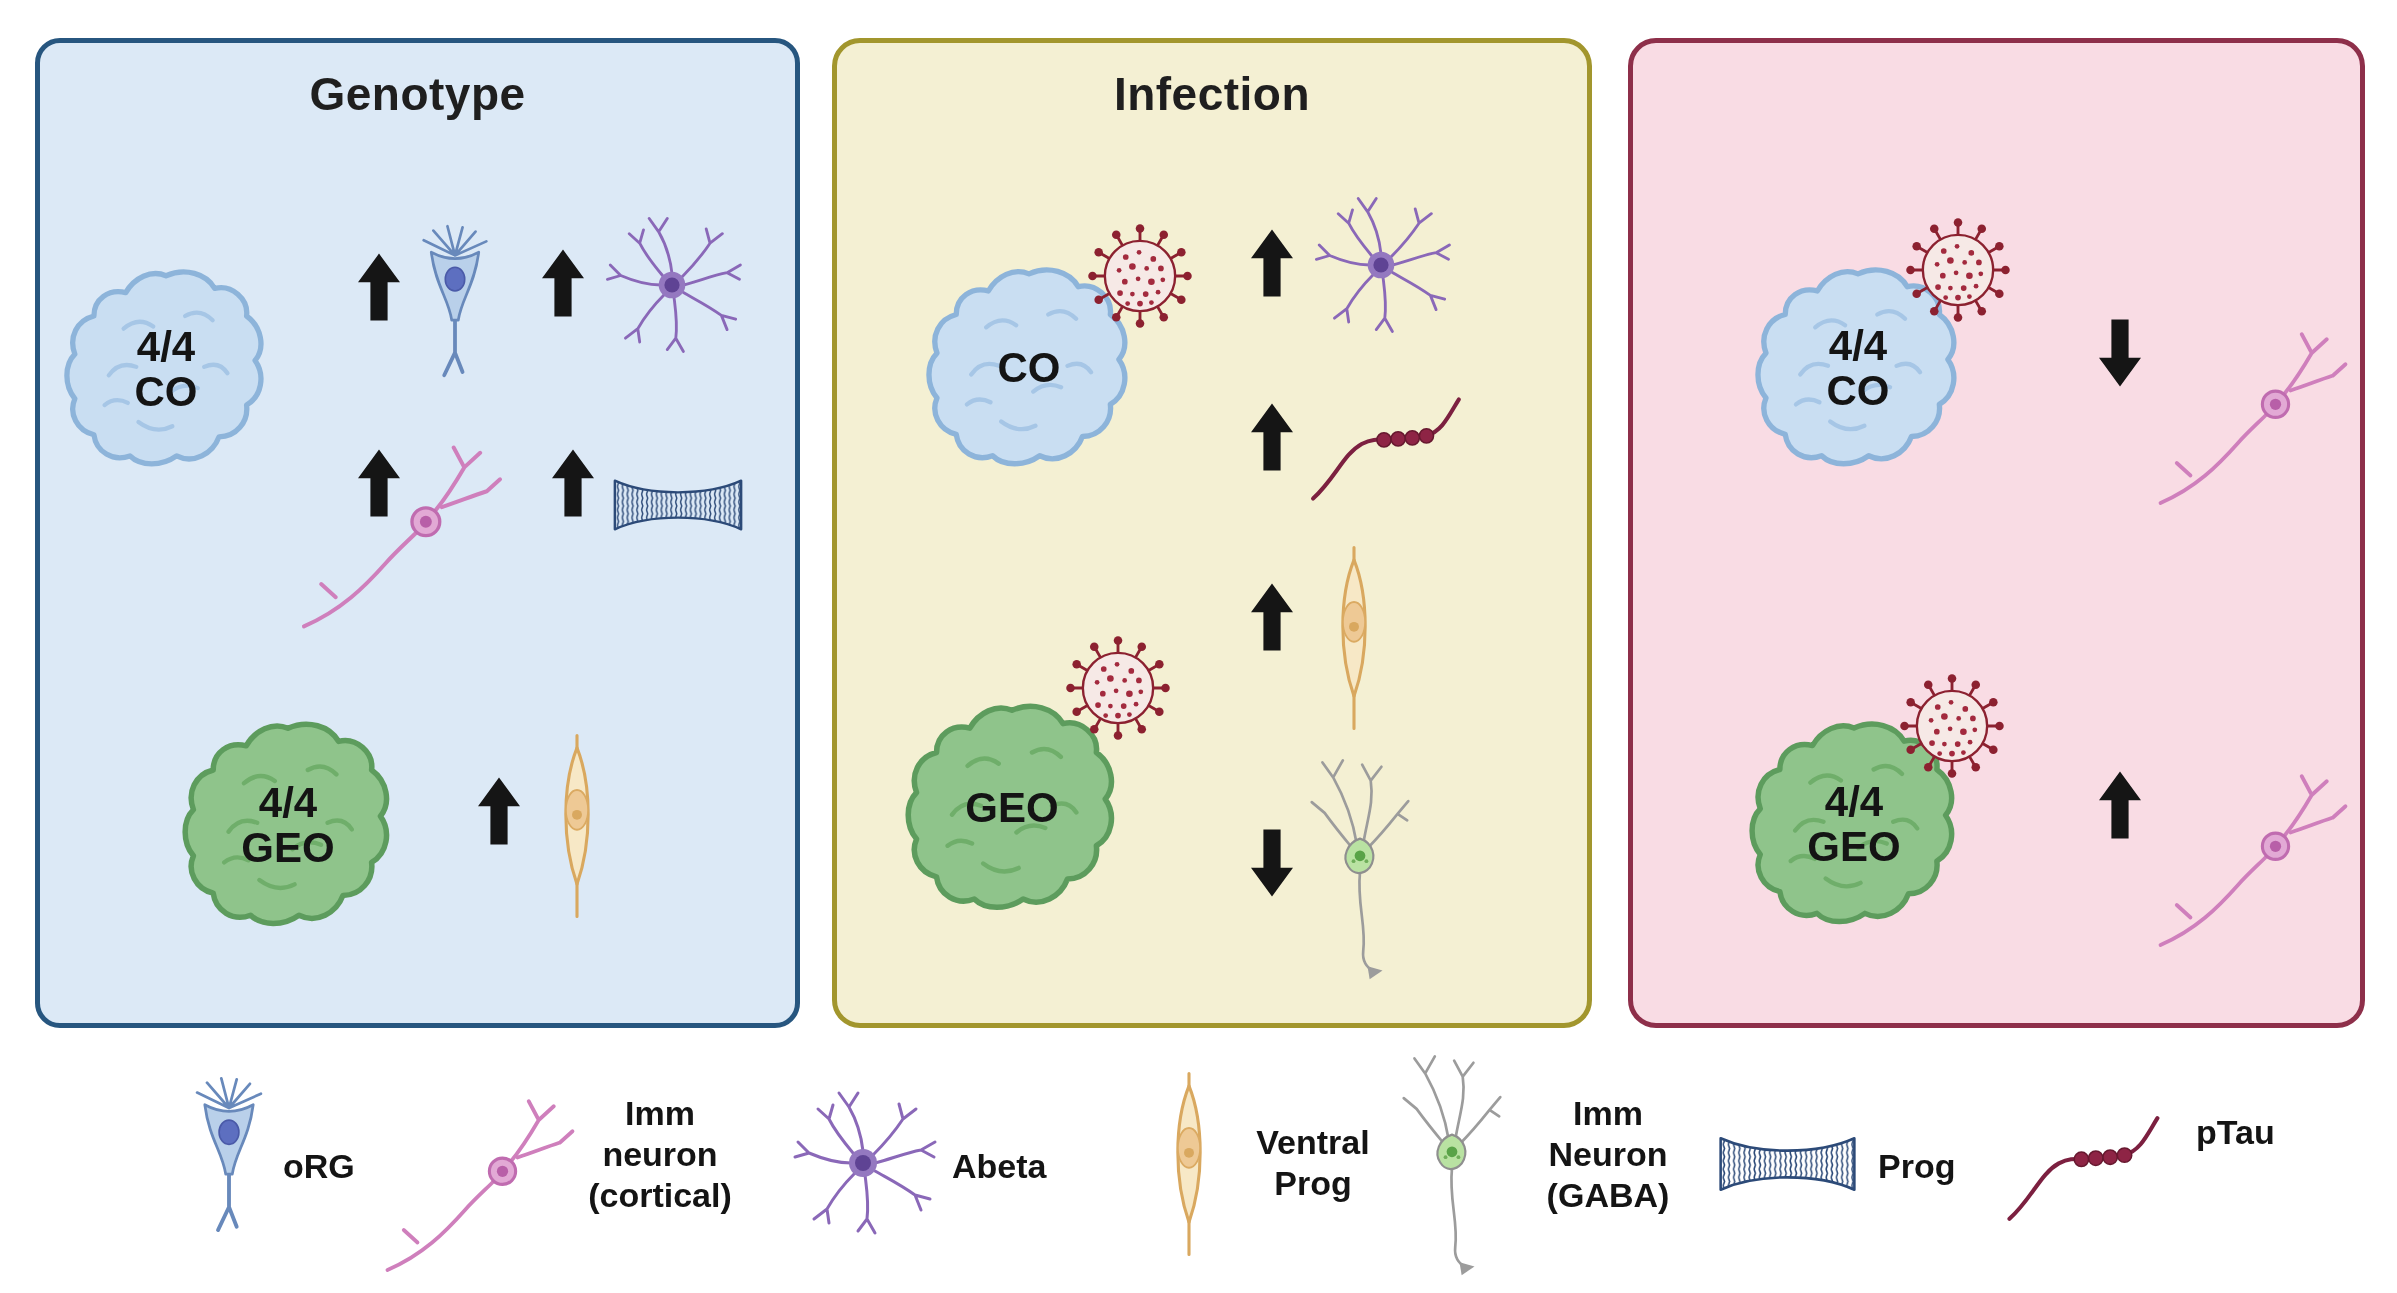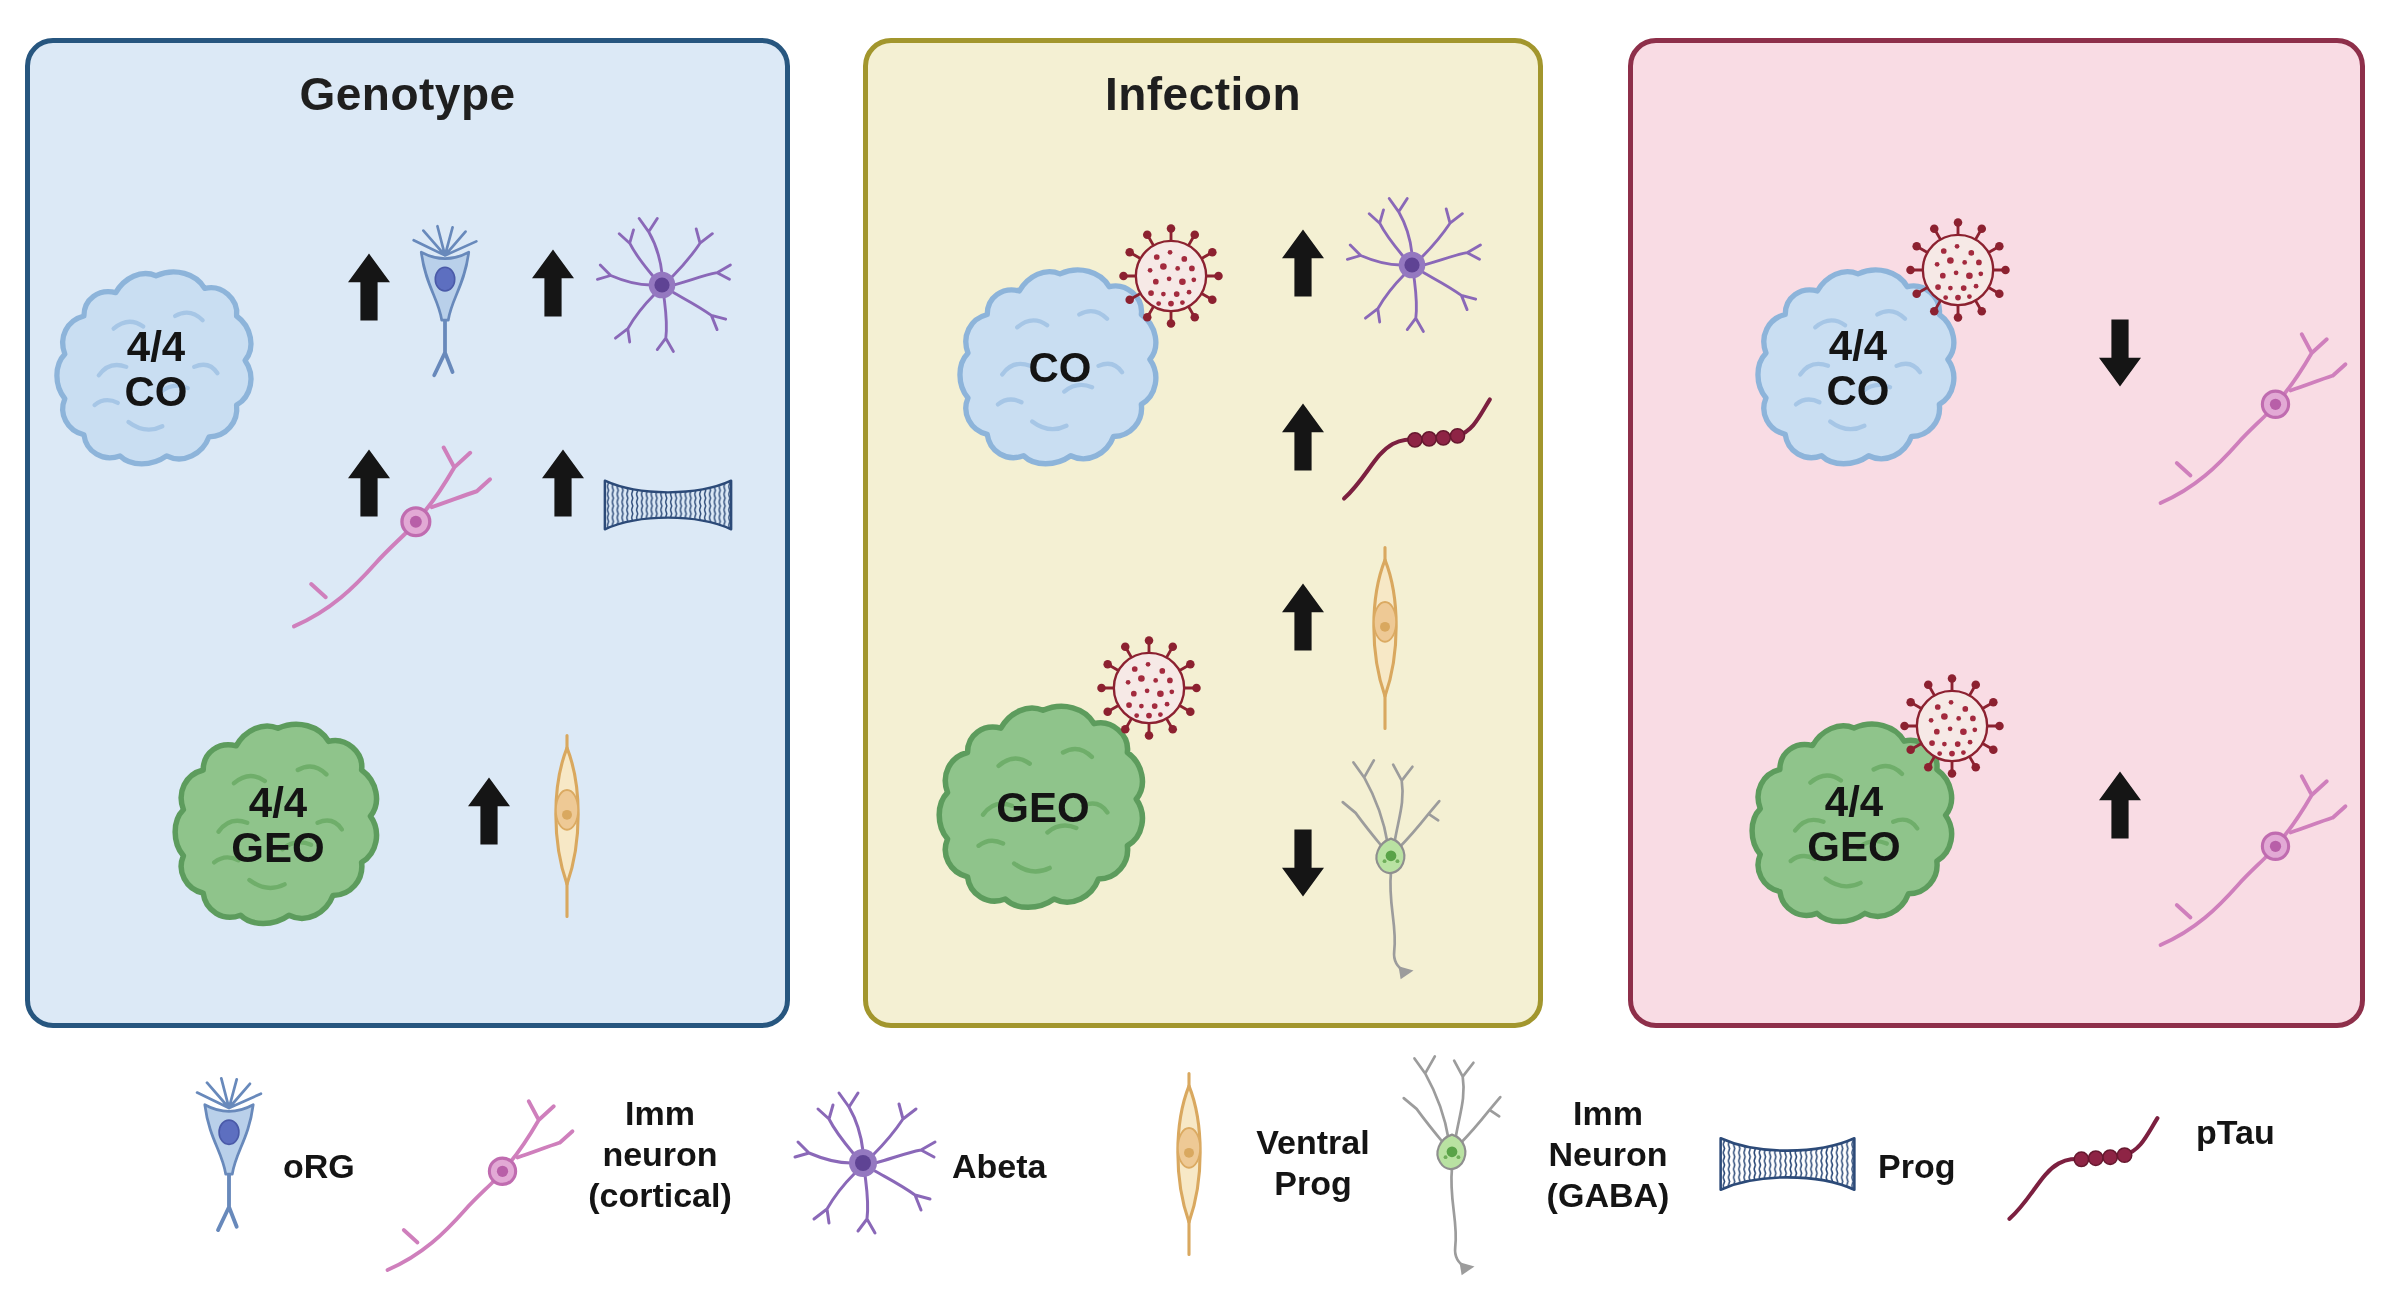--- a/index.html
+++ b/index.html
@@ -1,21 +1,21 @@
 <!DOCTYPE html>
 <html style="--genotype-bg: #dce9f6; --genotype-border: #27567f; --infection-bg: #f4f0d3; --infection-border: #a2962d; --interaction-bg: #f9dce4; --interaction-border: #8e2f4a; --organoid-co-fill: #c9def2; --organoid-co-stroke: #8db4da; --organoid-geo-fill: #8fc48b; --organoid-geo-stroke: #5d9c5d; --arrow: #151515; --virus: #8c2130; --astro: #8a68b8; --imm-neuron: #cf7fbc; --org-cell: #6889bb; --ventral-prog: #d9a85f; --gaba-neuron: #9c9c9c; --abeta: #2c4a78; --ptau: #7c2040;"><head>
 <meta charset="utf-8">
 <style>
   html,body { margin:0; padding:0; background:#ffffff; }
   body { font-family:"Liberation Sans", sans-serif; color:#141414; }
   .stage { position:relative; width:2397px; height:1293px; background:#ffffff; overflow:hidden; }
 
   .panel { position:absolute; top:38px; height:990px; border:5px solid; border-radius:28px; box-sizing:border-box; }
-  .panel-genotype    { left:25px;   width:765px; background:var(--genotype-bg,#dce9f6);    border-color:var(--genotype-border,#27567f); }
-  .panel-infection   { left:832px;  width:680px; background:var(--infection-bg,#f4f0d3);   border-color:var(--infection-border,#a2962d);margin-left:31px; }
+  .panel-genotype    { left:35px;   width:765px; background:var(--genotype-bg,#dce9f6);    border-color:var(--genotype-border,#27567f);border-radius:25px; }
+  .panel-infection   { left:832px;  width:760px; background:var(--infection-bg,#f4f0d3);   border-color:var(--infection-border,#a2962d); }
   .panel-interaction { left:1628px; width:737px; background:var(--interaction-bg,#f9dce4); border-color:var(--interaction-border,#8e2f4a); }
 
   .panel-title { position:absolute; top:24px; left:0; right:0; margin:0; text-align:center;
                  font-size:46px; font-weight:700; color:#1f1f1f; letter-spacing:0.5px; }
 
   .organoid { position:absolute; }
   .organoid > svg { width:100%; height:100%; display:block; overflow:visible; }
   .org-blue  { --org-fill:var(--organoid-co-fill,#c9def2);  --org-stroke:var(--organoid-co-stroke,#8db4da);  --org-lump:#a6c6e6; }
   .org-green { --org-fill:var(--organoid-geo-fill,#8fc48b); --org-stroke:var(--organoid-geo-stroke,#5d9c5d); --org-lump:#6fae6a; }
   .org-label { position:absolute; inset:0; display:flex; align-items:center; justify-content:center;

